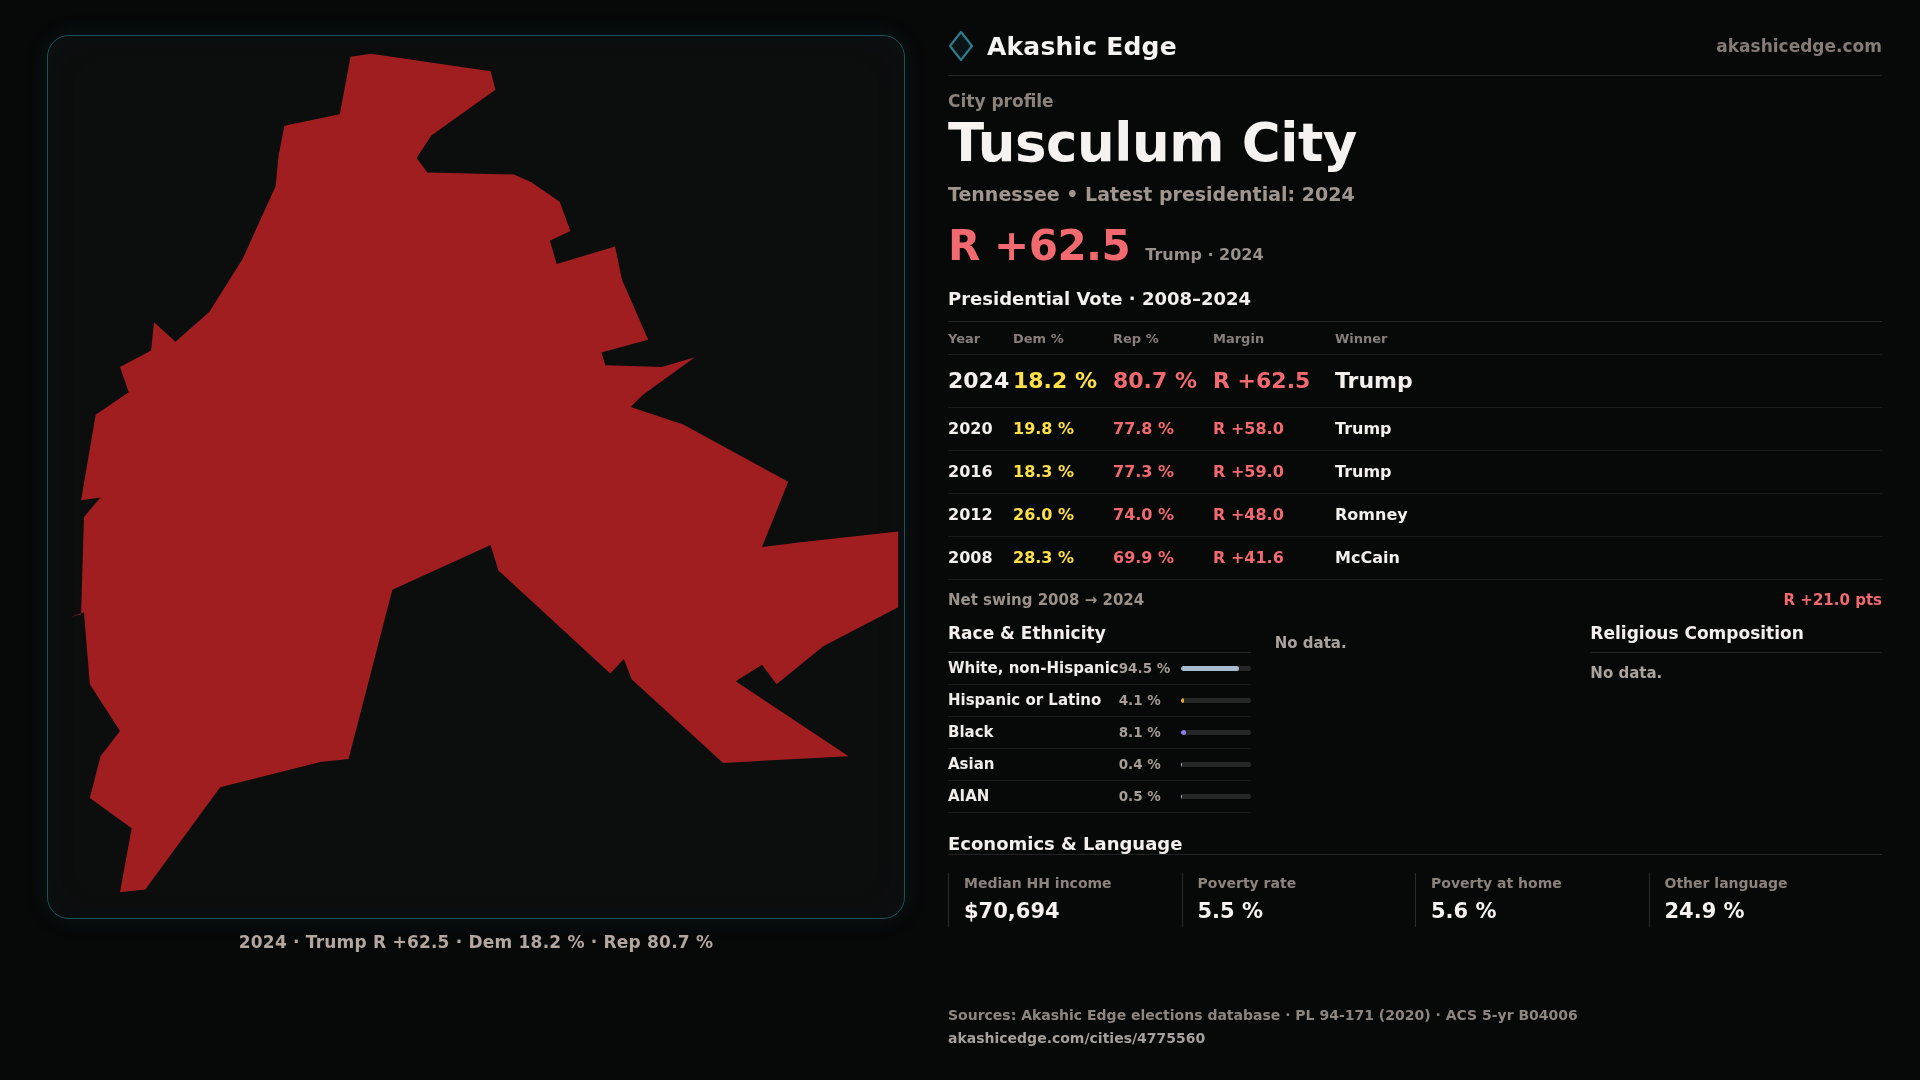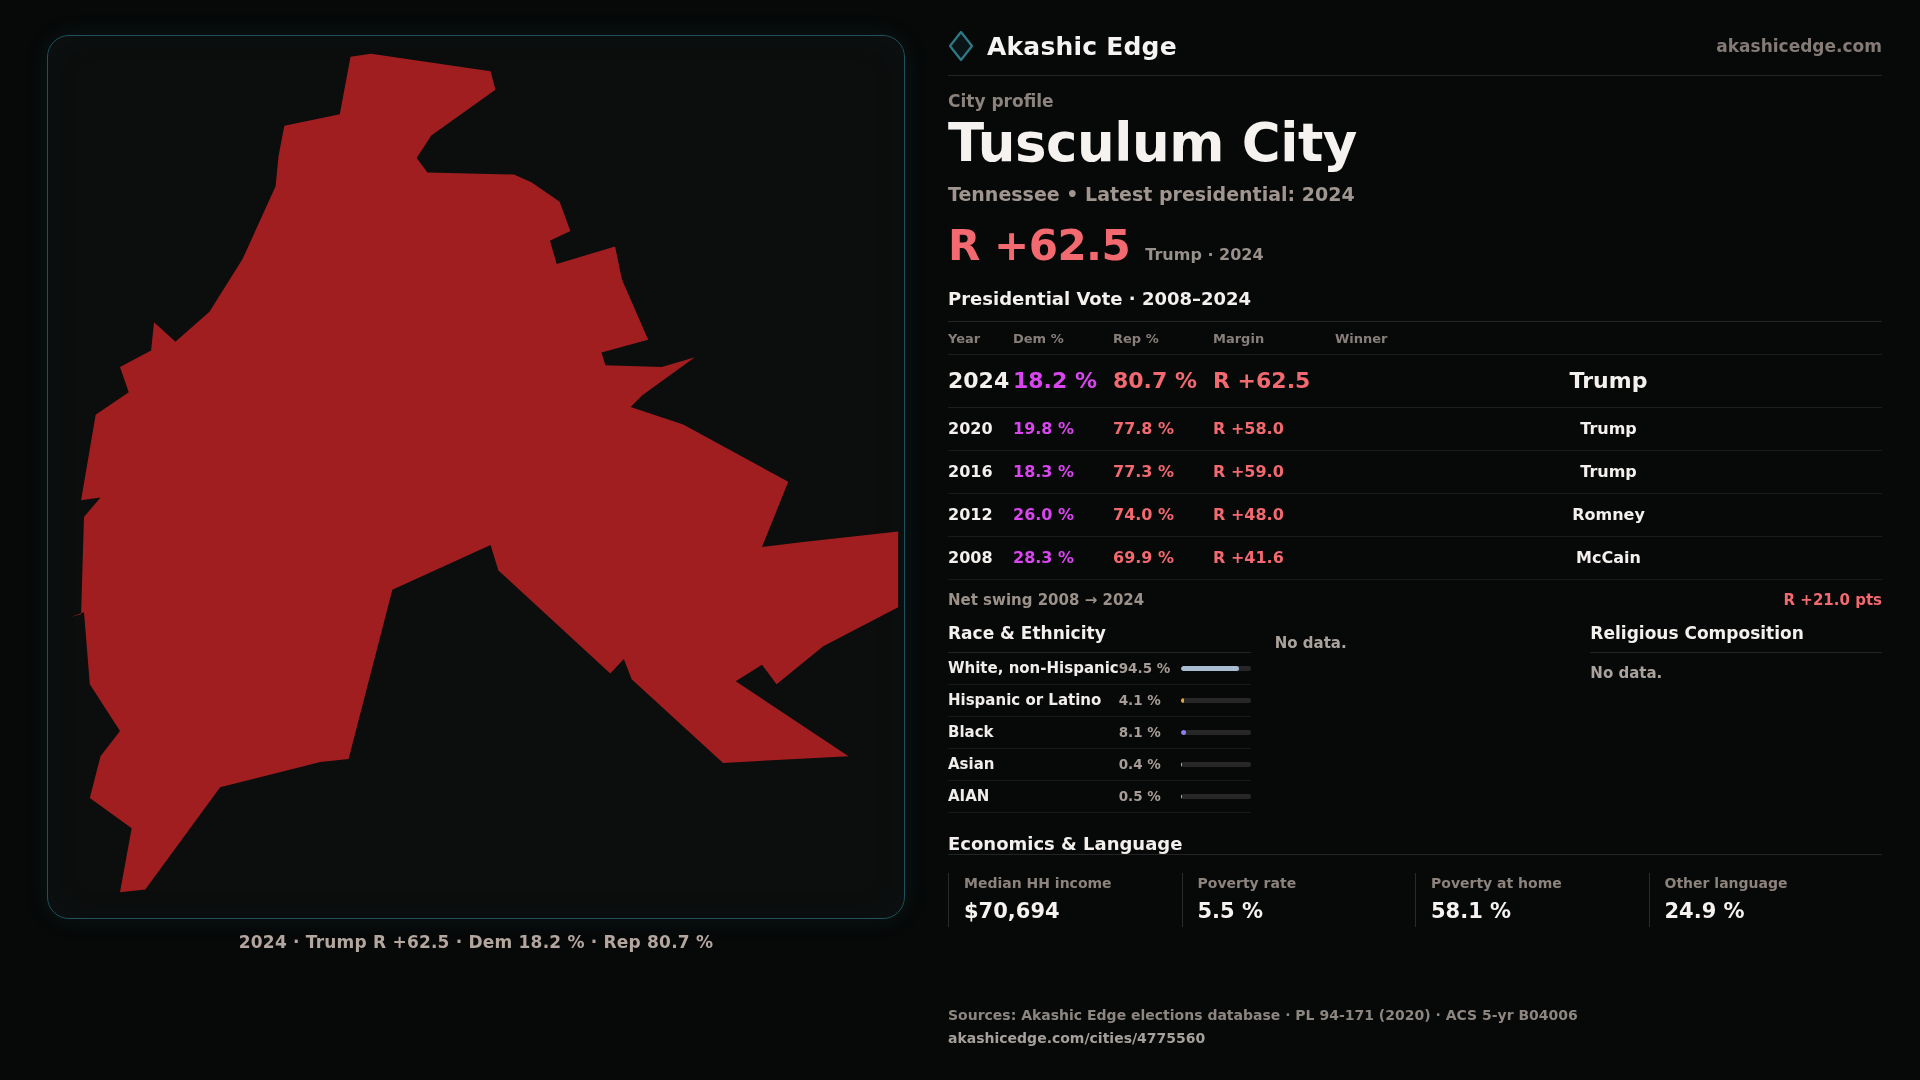--- a/index.html
+++ b/index.html
@@ -47,24 +47,24 @@
 
   .table-title { margin-top:18px; font-size:18px; font-weight:bold; color:#f3f0ee; }
 
   .vote-table { margin-top:12px; border-top:1px solid #262626; }
   .vt-row { display:grid; grid-template-columns:65px 100px 100px 122px 1fr; align-items:baseline; }
   .vt-head { padding:9px 0 8px; border-bottom:1px solid #1d1d1d; }
   .vt-head span { font-size:13px; font-weight:600; color:#887f7a; }
   .vt-featured { padding:13px 0 14px; border-bottom:1px solid #1d1d1d; font-size:22px; font-weight:bold; }
   .vt-norm { padding:11px 0 12px; border-bottom:1px solid #1a1a1a; font-size:16px; font-weight:bold; }
   .c-year { color:#f3f0ee; }
-  .c-dem  { color:#d946ef; }
+  .c-dem  { color:#fde047; }
   .c-rep  { color:#f2696f; }
   .c-mar  { color:#f2696f; }
-  .c-win  { color:#f3f0ee;text-align:center; }
+  .c-win  { color:#f3f0ee; }
 
   .swing-row { display:flex; align-items:center; padding:11px 0 10px; }
   .swing-label { font-size:15px; font-weight:600; color:#9b9189;text-align:center; }
   .swing-value { margin-left:auto; font-size:15px; font-weight:bold; color:#f2696f; }
 
   .demo-grid { display:grid; grid-template-columns:1fr 1fr 1fr; column-gap:24px; margin-top:4px; }
   .demo-col h3 { font-size:17px; font-weight:bold; color:#f3f0ee; padding-bottom:9px; border-bottom:1px solid #242424; }
   .nodata { margin-top:11px; font-size:15px; font-weight:600; color:#aaa29c; }
 
   .race-row { display:grid; grid-template-columns:1fr 62px 70px; align-items:center; height:32px; border-bottom:1px solid #1a1a1a; }
@@ -224,21 +224,21 @@
       <div class="stat">
         <div class="stat-label">Median HH income</div>
         <div class="stat-value">$70,694</div>
       </div>
       <div class="stat">
         <div class="stat-label">Poverty rate</div>
         <div class="stat-value">5.5 %</div>
       </div>
       <div class="stat">
         <div class="stat-label">Poverty at home</div>
-        <div class="stat-value">58.1 %</div>
+        <div class="stat-value">5.6 %</div>
       </div>
       <div class="stat">
         <div class="stat-label">Other language</div>
         <div class="stat-value">24.9 %</div>
       </div>
     </div>
   </div>
 </div>
 
 <div class="footer">

